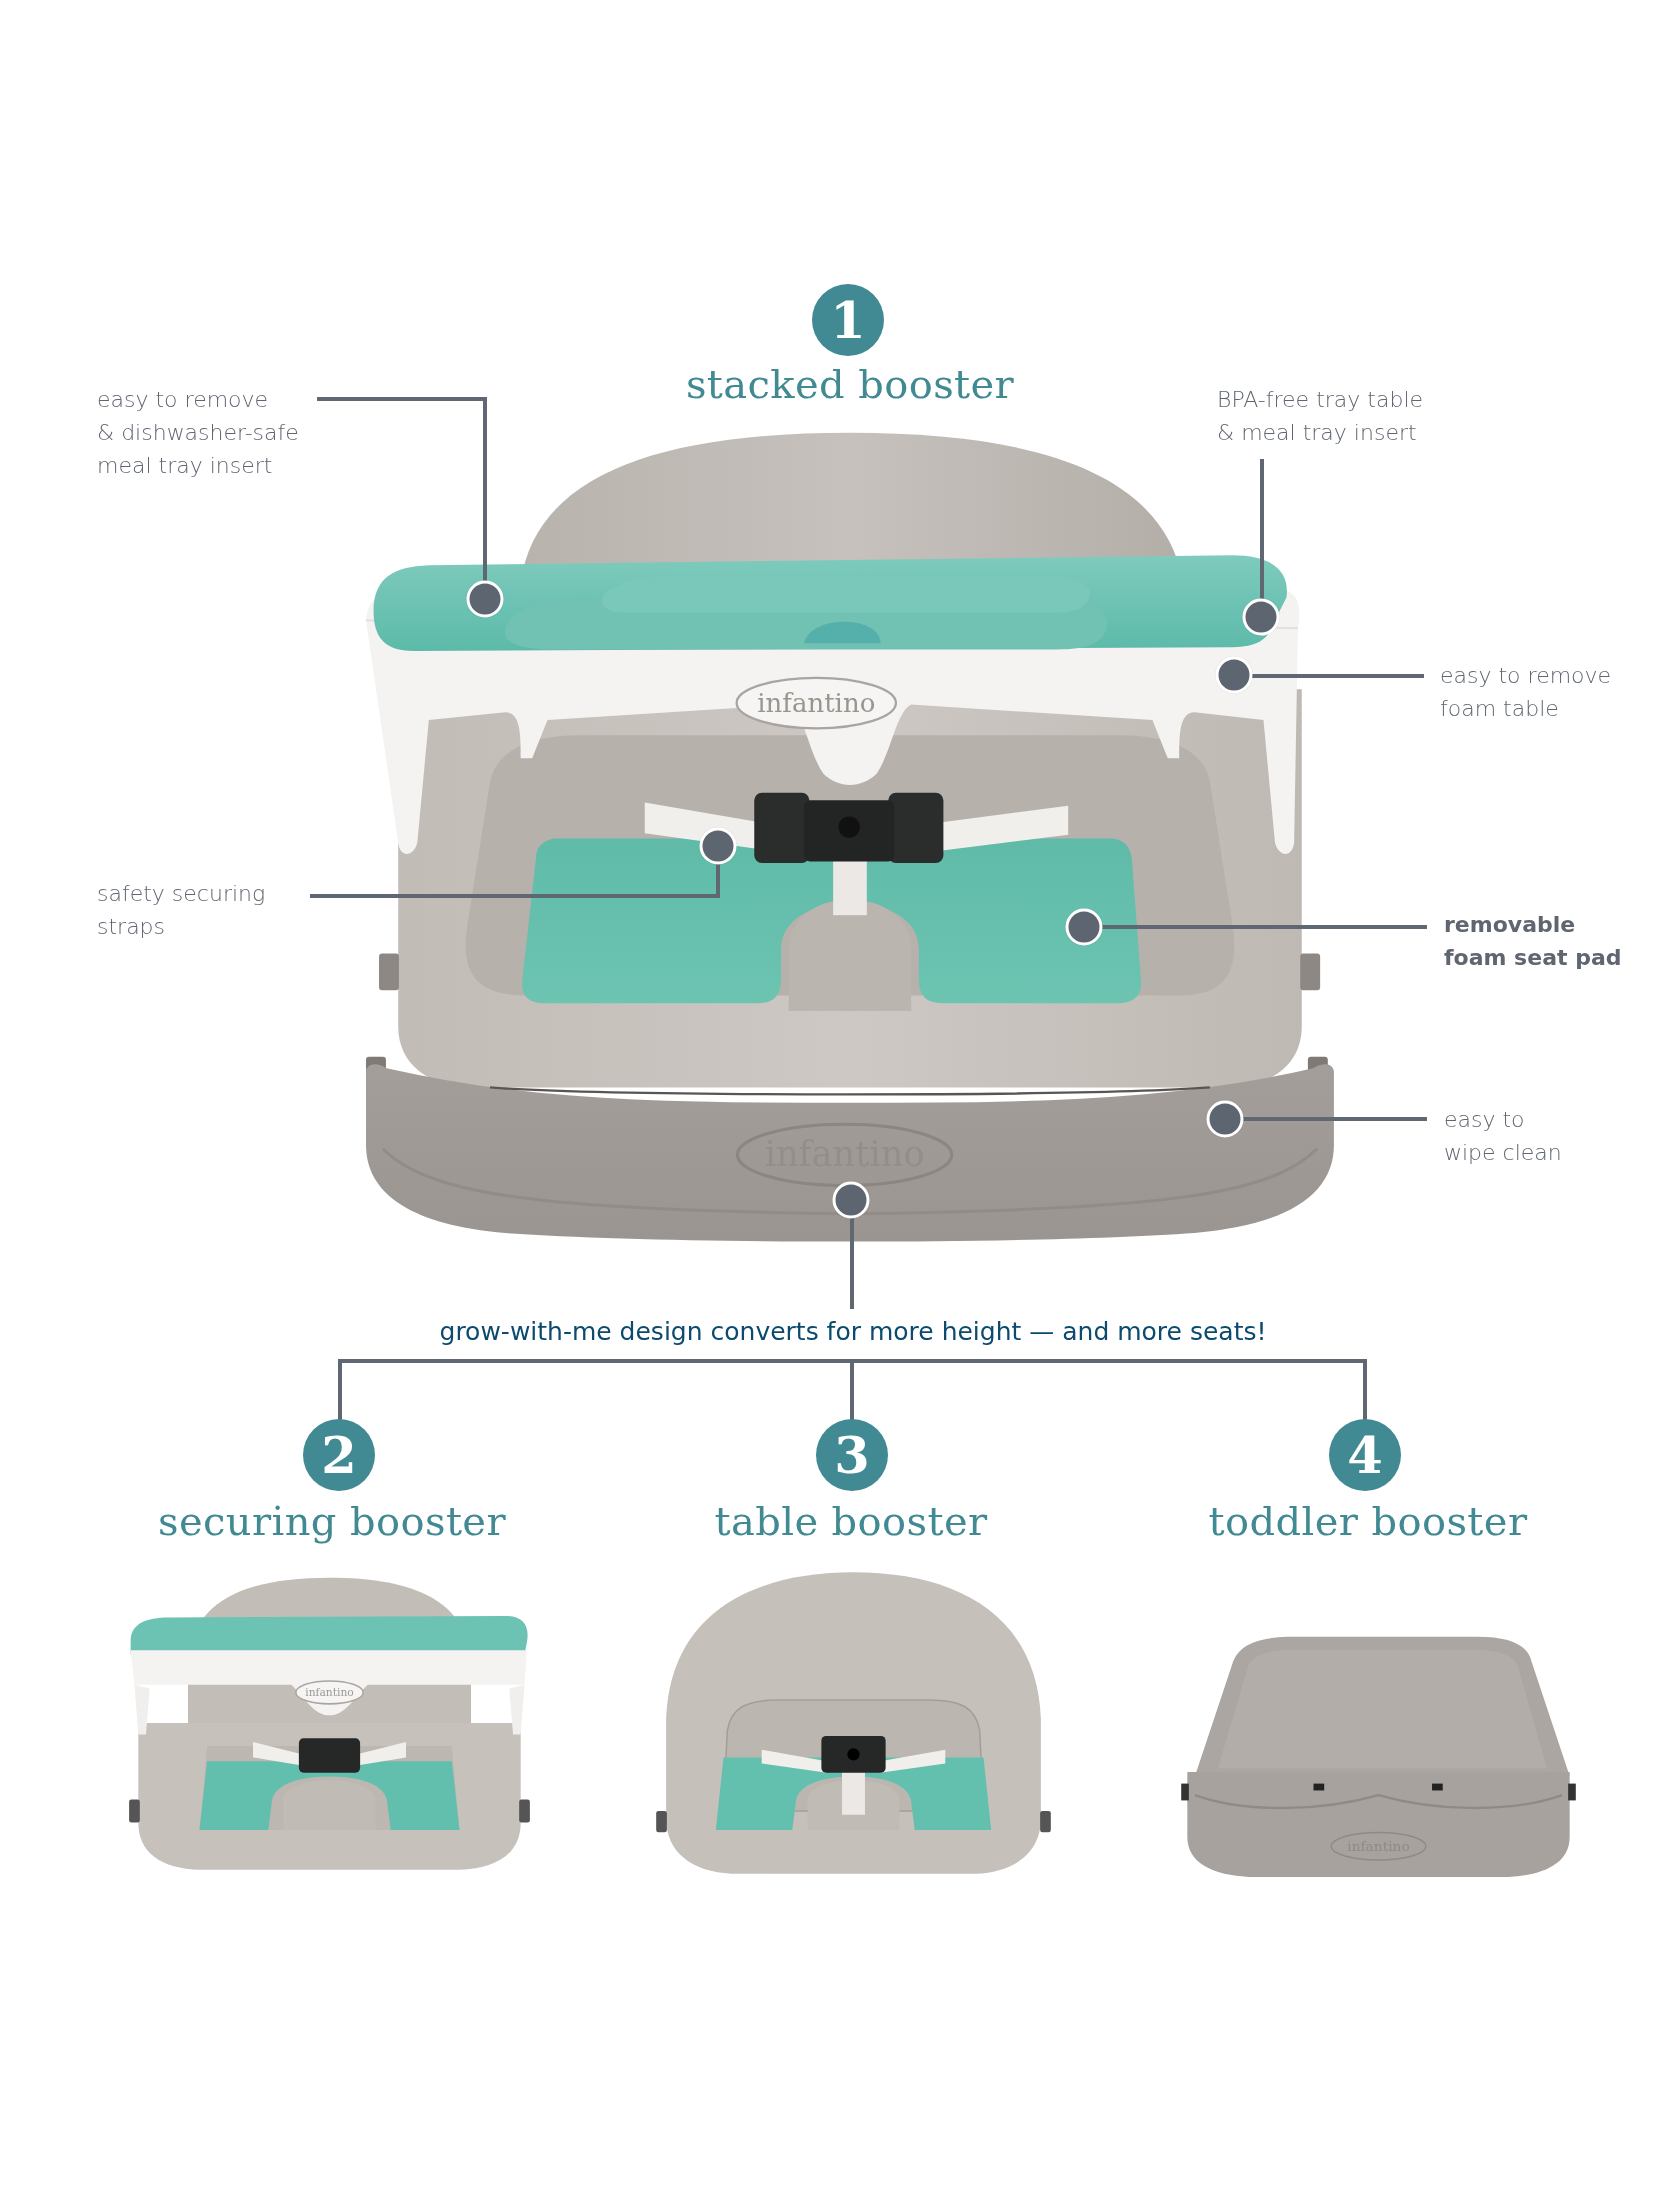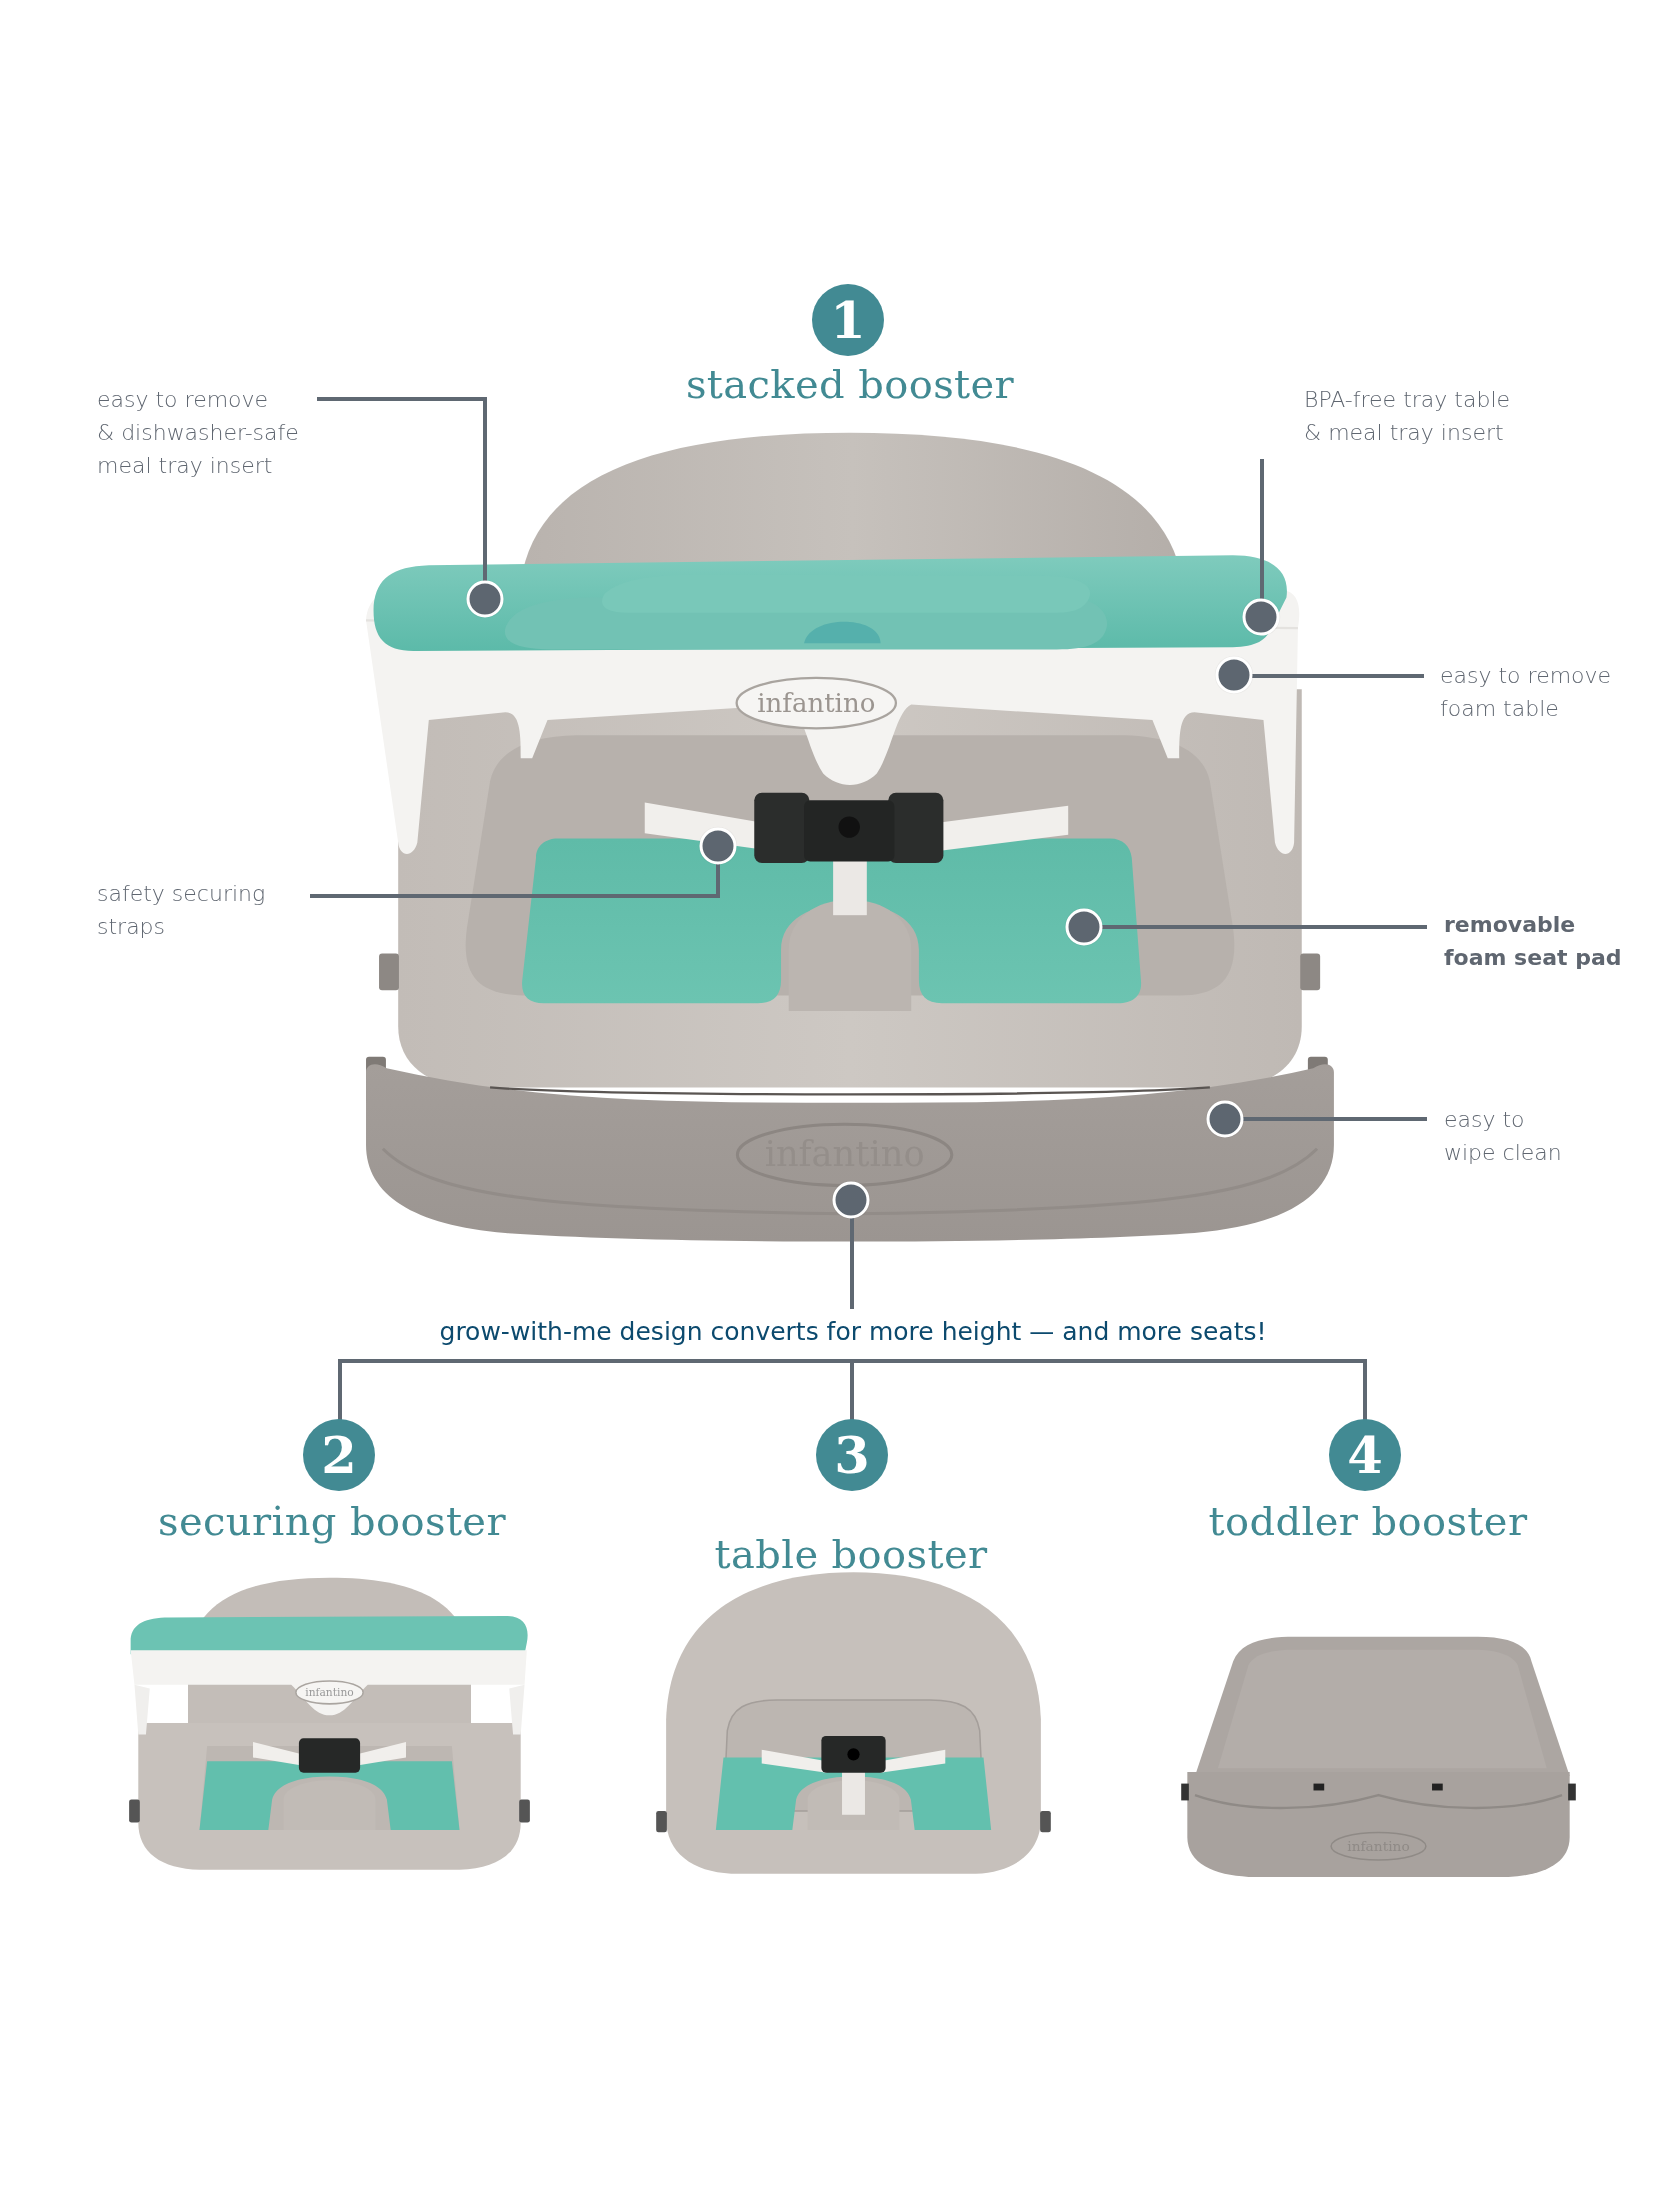--- a/index.html
+++ b/index.html
@@ -118,21 +118,21 @@
 
 <div class="note" style="left:97px; top:383px;">
   <span>easy to remove</span>
   <span>&amp; dishwasher-safe</span>
   <span>meal tray insert</span>
 </div>
 <div class="hline" style="left:317px; top:397px; width:170px;"></div>
 <div class="vline" style="left:483px; top:397px; height:201px;"></div>
 <div class="dot" style="left:485px; top:599px;"></div>
 
-<div class="note" style="left:1304px; top:383px;">
+<div class="note" style="left:1217px; top:383px;">
   <span>BPA-free tray table</span>
   <span>&amp; meal tray insert</span>
 </div>
 <div class="vline" style="left:1260px; top:459px; height:157px;"></div>
 <div class="dot" style="left:1261px; top:617px;"></div>
 
 <div class="note" style="left:1440px; top:659px;">
   <span>easy to remove</span>
   <span>foam table</span>
 </div>
@@ -172,21 +172,21 @@
 <div class="vline" style="left:1363px; top:1359px; height:65px;"></div>
 
 <div class="badge" style="left:339px; top:1455px;">
   <span>2</span>
 </div>
 <div class="mode-title" style="left:332px; top:1498px;">securing booster</div>
 
 <div class="badge" style="left:852px; top:1455px;">
   <span>3</span>
 </div>
-<div class="mode-title" style="left:851px; top:1498px;margin-top:33px;">table booster</div>
+<div class="mode-title" style="left:851px; top:1498px;">table booster</div>
 
 <div class="badge" style="left:1365px; top:1455px;">
   <span>4</span>
 </div>
 <div class="mode-title" style="left:1368px; top:1498px;">toddler booster</div>
 
 <svg style="left:123px; top:1570px;" width="413" height="306" viewBox="0 0 540 400">
   <path d="M 85 120 C 90 40 160 10 270 10 C 380 10 450 40 455 120 L 455 200 L 85 200 Z" fill="#c3bdb8"></path>
   <path d="M 20 200 L 520 200 L 520 330 C 520 370 490 390 440 392 L 100 392 C 50 390 20 370 20 330 Z" fill="#c7c1bc"></path>
   <path d="M 110 230 L 430 230 L 440 340 L 100 340 Z" fill="#bdb7b2"></path>

